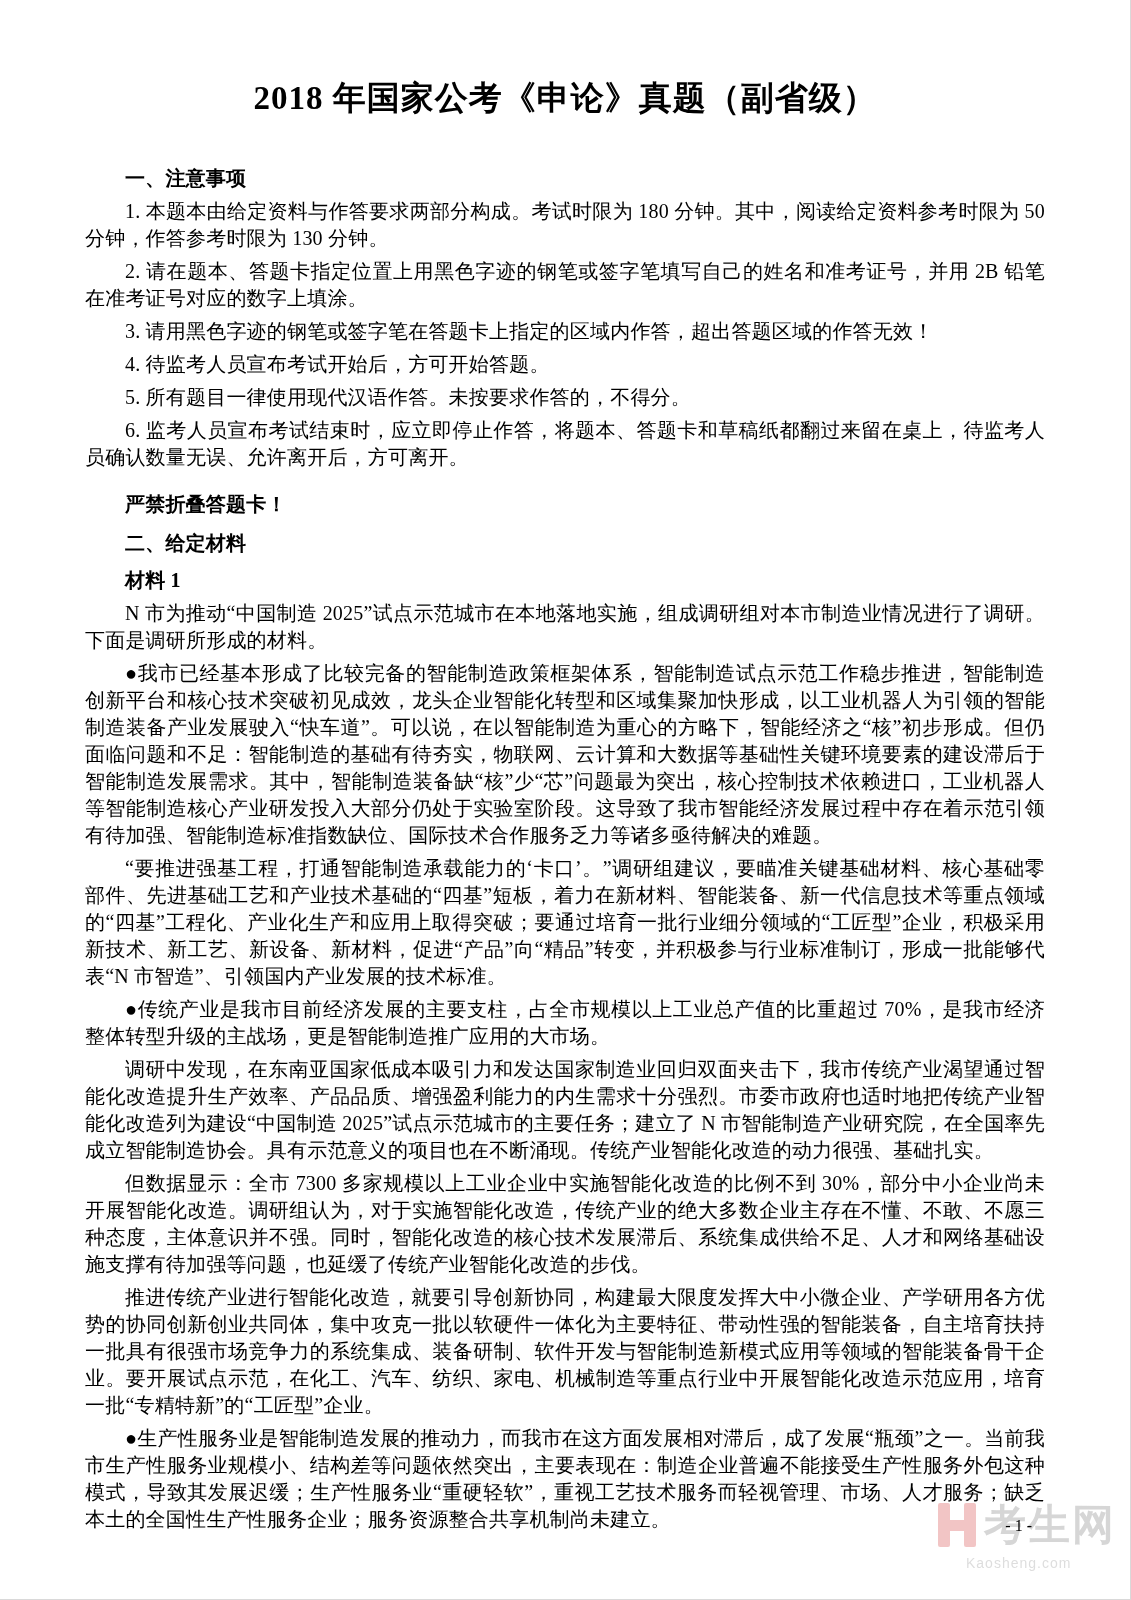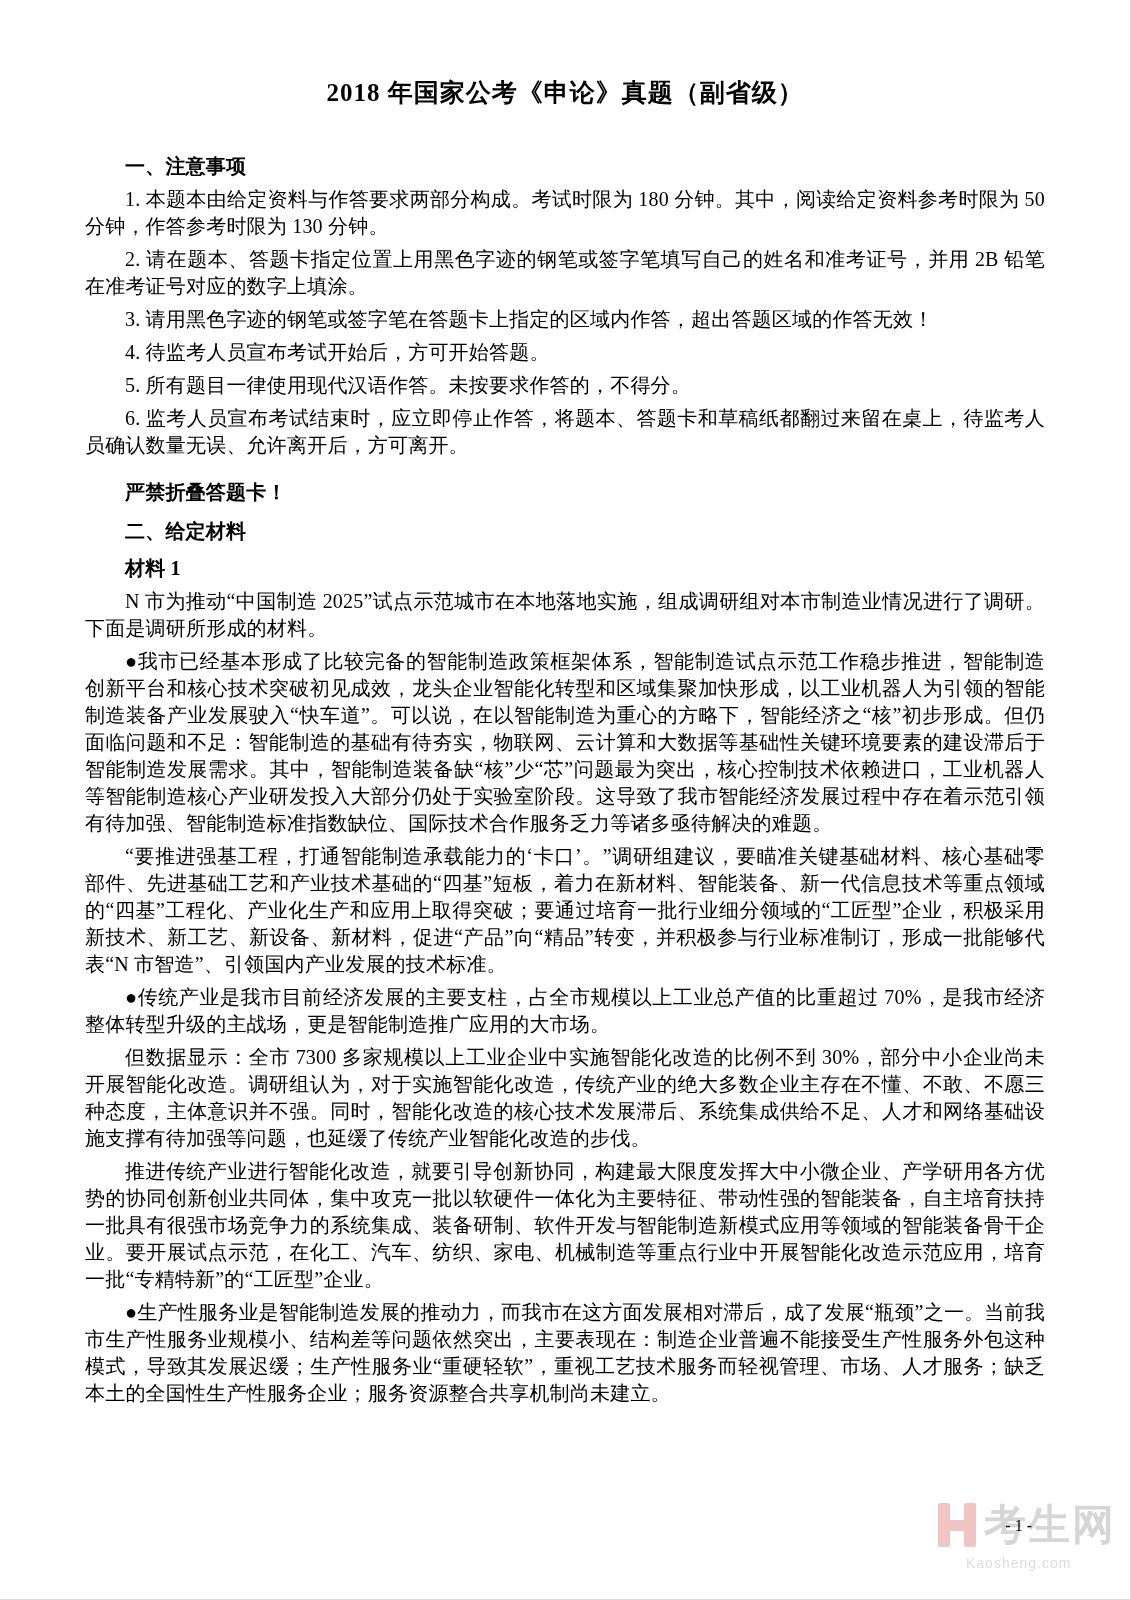--- a/index.html
+++ b/index.html
@@ -16,21 +16,21 @@
     color: #000000;
     border-right: 1px solid #d9d9d9;
     border-bottom: 1px solid #d9d9d9;
     box-sizing: border-box;
   }
   .page {
     padding: 58px 85px 0 85px;
   }
   .doc-title {
     text-align: center;
-    font-size: 25px;
+    font-size: 33px;
     font-weight: bold;
     margin: 18px 0 44px 0;
     letter-spacing: 1px;
   }
   .block {
     font-size: 20px;
     line-height: 27px;
     text-align: justify;
     text-indent: 2em;
     letter-spacing: 0.2px;
@@ -123,20 +123,21 @@
       <div class="block para">4. 待监考人员宣布考试开始后，方可开始答题。</div>
       <div class="block para">5. 所有题目一律使用现代汉语作答。未按要求作答的，不得分。</div>
       <div class="block para">6. 监考人员宣布考试结束时，应立即停止作答，将题本、答题卡和草稿纸都翻过来留在桌上，待监考人员确认数量无误、允许离开后，方可离开。</div>
       <div class="block warn">严禁折叠答题卡！</div>
       <div class="block heading">二、给定材料</div>
       <div class="block subheading">材料 1</div>
       <div class="block para">N 市为推动“中国制造 2025”试点示范城市在本地落地实施，组成调研组对本市制造业情况进行了调研。下面是调研所形成的材料。</div>
       <div class="block para">●我市已经基本形成了比较完备的智能制造政策框架体系，智能制造试点示范工作稳步推进，智能制造创新平台和核心技术突破初见成效，龙头企业智能化转型和区域集聚加快形成，以工业机器人为引领的智能制造装备产业发展驶入“快车道”。可以说，在以智能制造为重心的方略下，智能经济之“核”初步形成。但仍面临问题和不足：智能制造的基础有待夯实，物联网、云计算和大数据等基础性关键环境要素的建设滞后于智能制造发展需求。其中，智能制造装备缺“核”少“芯”问题最为突出，核心控制技术依赖进口，工业机器人等智能制造核心产业研发投入大部分仍处于实验室阶段。这导致了我市智能经济发展过程中存在着示范引领有待加强、智能制造标准指数缺位、国际技术合作服务乏力等诸多亟待解决的难题。</div>
       <div class="block para">“要推进强基工程，打通智能制造承载能力的‘卡口’。”调研组建议，要瞄准关键基础材料、核心基础零部件、先进基础工艺和产业技术基础的“四基”短板，着力在新材料、智能装备、新一代信息技术等重点领域的“四基”工程化、产业化生产和应用上取得突破；要通过培育一批行业细分领域的“工匠型”企业，积极采用新技术、新工艺、新设备、新材料，促进“产品”向“精品”转变，并积极参与行业标准制订，形成一批能够代表“N 市智造”、引领国内产业发展的技术标准。</div>
       <div class="block para">●传统产业是我市目前经济发展的主要支柱，占全市规模以上工业总产值的比重超过 70%，是我市经济整体转型升级的主战场，更是智能制造推广应用的大市场。</div>
+      <div class="block para">调研中发现，在东南亚国家低成本吸引力和发达国家制造业回归双面夹击下，我市传统产业渴望通过智能化改造提升生产效率、产品品质、增强盈利能力的内生需求十分强烈。市委市政府也适时地把传统产业智能化改造列为建设“中国制造 2025”试点示范城市的主要任务；建立了 N 市智能制造产业研究院，在全国率先成立智能制造协会。具有示范意义的项目也在不断涌现。传统产业智能化改造的动力很强、基础扎实。</div>
       <div class="block para">但数据显示：全市 7300 多家规模以上工业企业中实施智能化改造的比例不到 30%，部分中小企业尚未开展智能化改造。调研组认为，对于实施智能化改造，传统产业的绝大多数企业主存在不懂、不敢、不愿三种态度，主体意识并不强。同时，智能化改造的核心技术发展滞后、系统集成供给不足、人才和网络基础设施支撑有待加强等问题，也延缓了传统产业智能化改造的步伐。</div>
       <div class="block para">推进传统产业进行智能化改造，就要引导创新协同，构建最大限度发挥大中小微企业、产学研用各方优势的协同创新创业共同体，集中攻克一批以软硬件一体化为主要特征、带动性强的智能装备，自主培育扶持一批具有很强市场竞争力的系统集成、装备研制、软件开发与智能制造新模式应用等领域的智能装备骨干企业。要开展试点示范，在化工、汽车、纺织、家电、机械制造等重点行业中开展智能化改造示范应用，培育一批“专精特新”的“工匠型”企业。</div>
       <div class="block para">●生产性服务业是智能制造发展的推动力，而我市在这方面发展相对滞后，成了发展“瓶颈”之一。当前我市生产性服务业规模小、结构差等问题依然突出，主要表现在：制造企业普遍不能接受生产性服务外包这种模式，导致其发展迟缓；生产性服务业“重硬轻软”，重视工艺技术服务而轻视管理、市场、人才服务；缺乏本土的全国性生产性服务企业；服务资源整合共享机制尚未建立。</div>
     </div>
 </div>
 
 <div class="page-footer">- 1 -</div>
 
 <div class="watermark">
   <div class="wm-row">

